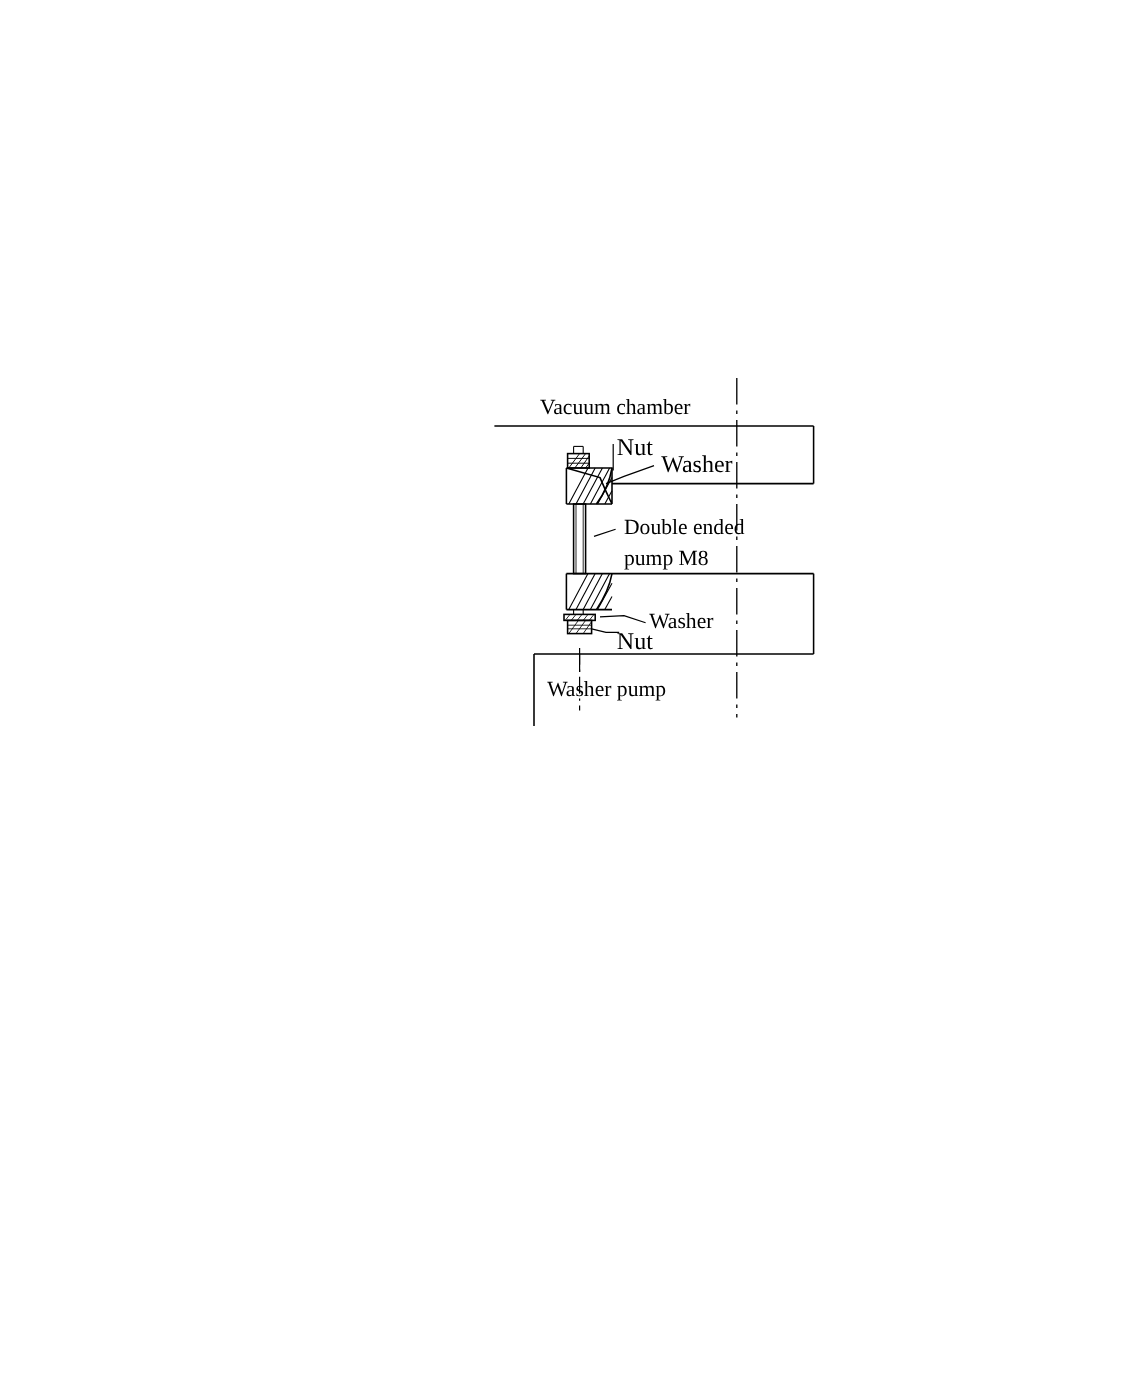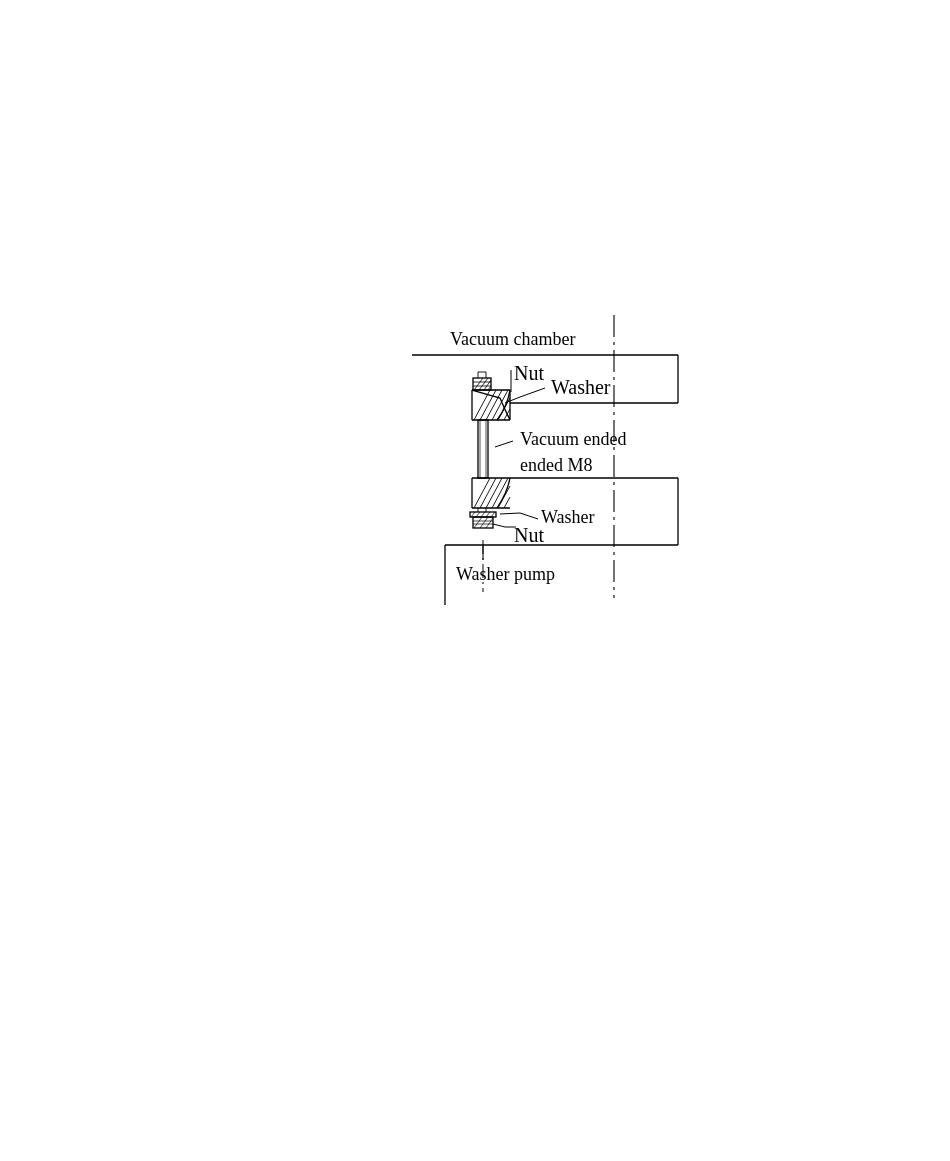--- a/index.html
+++ b/index.html
@@ -138,23 +138,23 @@
       <line x1="483" y1="560" x2="483" y2="545" stroke-width="1"></line>
     </g>
   </svg>
 
   <div class="lbl lbl-lg" style="left:450px; top:330px;">Vacuum chamber</div>
 
   <div class="lbl lbl-md" style="left:514px; top:362px;">Nut</div>
 
   <div class="lbl lbl-md" style="left:551px; top:376px;">Washer</div>
 
-  <div class="lbl lbl-lg" style="left:520px; top:430px;">Vacuum ended</div>
+  <div class="lbl lbl-lg" style="left:520px; top:430px;">Double ended</div>
 
-  <div class="lbl lbl-lg" style="left:520px; top:456px;">ended M8</div>
+  <div class="lbl lbl-lg" style="left:520px; top:456px;">pump M8</div>
 
   <div class="lbl lbl-lg" style="left:541px; top:508px;">Washer</div>
 
   <div class="lbl lbl-md" style="left:514px; top:524px;">Nut</div>
 
   <div class="lbl lbl-lg" style="left:456px; top:565px;">Washer pump</div>
 
 </div>
 
 </body></html>

